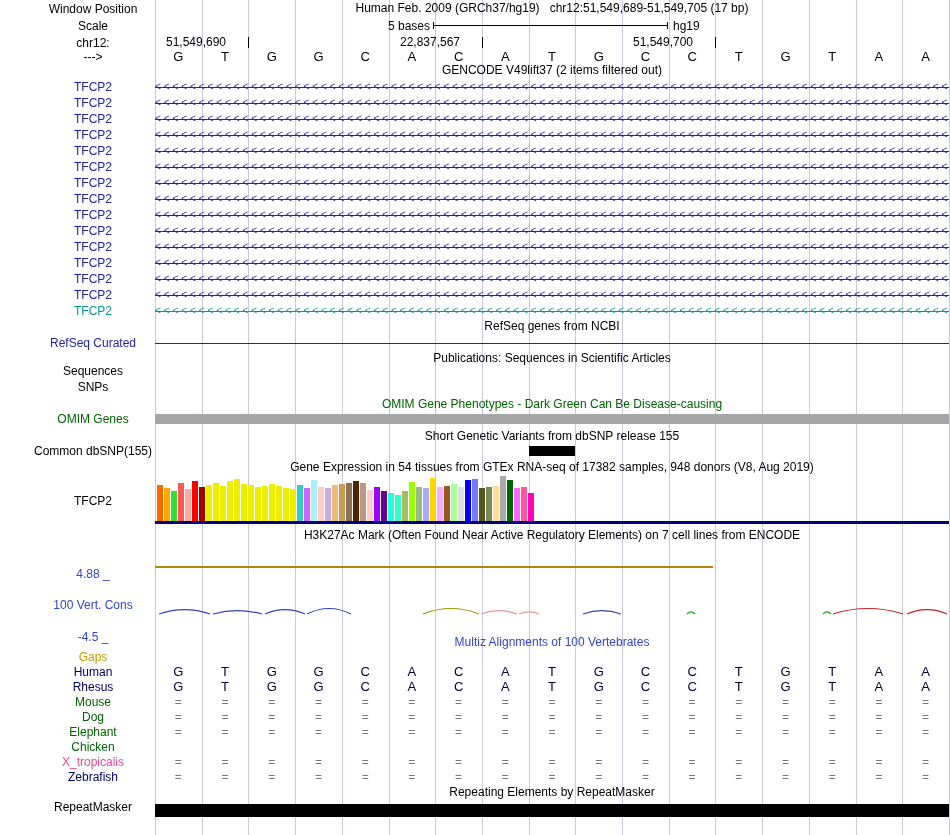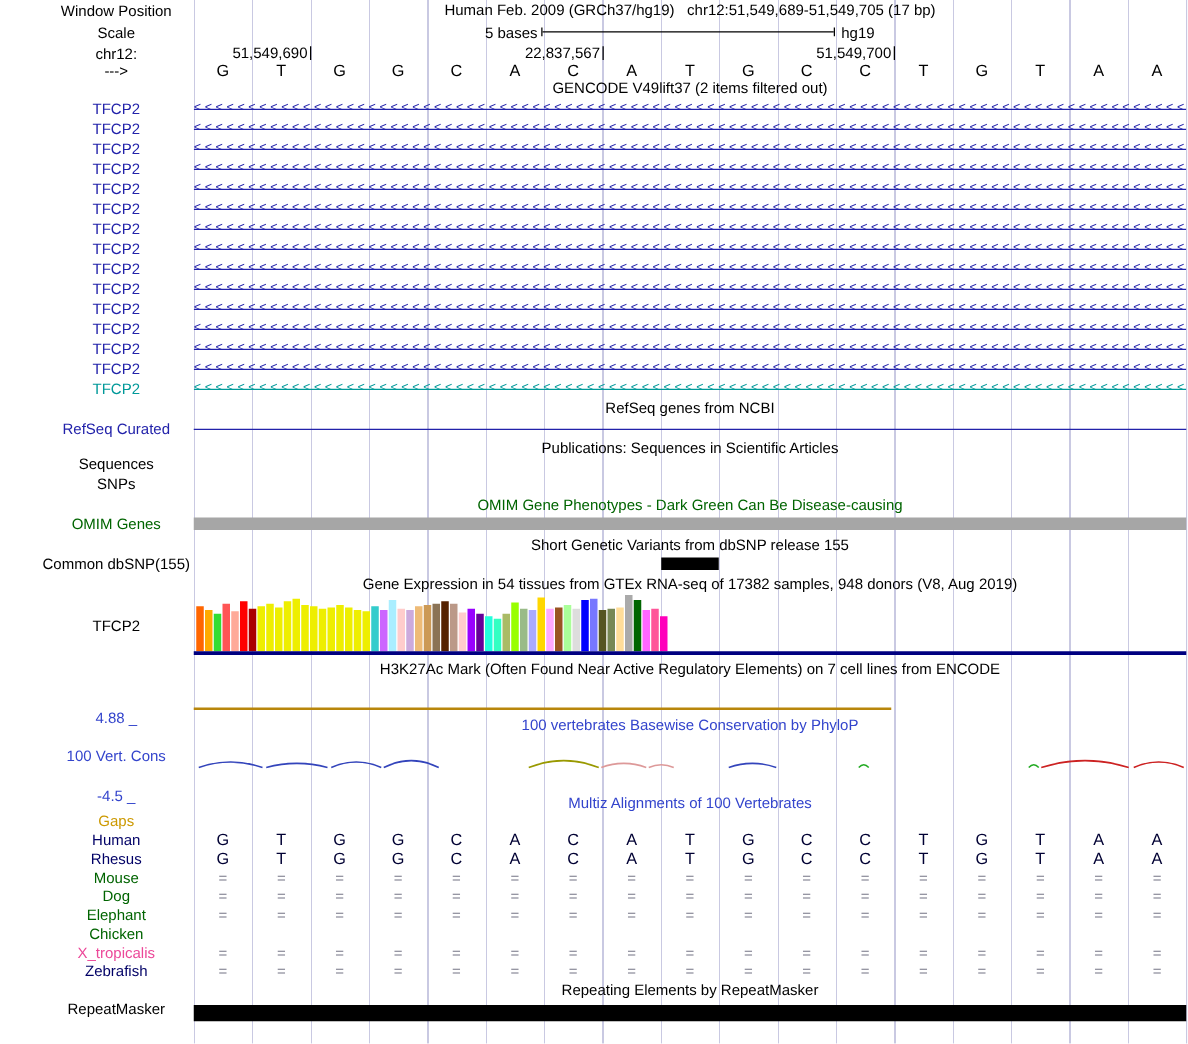--- a/index.html
+++ b/index.html
@@ -7,21 +7,21 @@
            font-family:"Liberation Sans", sans-serif;font-size:12px;color:#000;}
   .grid{position:absolute;left:155px;top:0;width:795px;height:835px;
         background:repeating-linear-gradient(to right, var(--grid) 0, var(--grid) 1px, transparent 1px, transparent 46.706px);}
   .row{position:absolute;left:0;width:950px;height:14px;line-height:14px;}
   .lbl{position:absolute;left:0;width:150px;text-align:center;white-space:nowrap;line-height:14px;margin-left:18px;}
   .title{position:absolute;left:155px;width:794px;text-align:center;line-height:13px;}
   .t-green{color:var(--omim-green);}
   .t-blue{color:var(--title-blue);}
   .c-gene{color:var(--gene-blue);}
   .c-green{color:var(--omim-green);}
-  .pos-num{position:absolute;width:100px;text-align:right;top:0;line-height:13px;}
+  .pos-num{position:absolute;width:100px;text-align:center;top:0;line-height:13px;}
   .pos-tick{position:absolute;top:1px;width:1px;height:11px;background:#000;}
   .base-cell{position:absolute;width:46.7px;text-align:center;font-size:13px;line-height:14px;top:0;}
   .tx-row{position:absolute;left:0;width:950px;height:14px;}
   .tx-content{position:absolute;left:155px;width:794px;height:14px;overflow:hidden;}
   .tx-line{position:absolute;top:7px;left:0;width:794px;height:1px;}
   .tx-arrows{position:absolute;top:0;left:0;white-space:nowrap;font-size:10px;letter-spacing:2.9px;line-height:14px;}
   .mz-row{position:absolute;left:0;width:950px;height:15px;line-height:14px;}
   .gtex-bar{position:absolute;width:6px;}
   .scalebar{position:absolute;left:278px;top:3px;width:233px;height:7px;border-left:1px solid #000;border-right:1px solid #000;}
   .scalebar-line{position:absolute;left:0;right:0;top:3px;height:1px;background:#000;}
@@ -277,21 +277,20 @@
         <div class="gtex-bar" style="left: 364px; top: 11px; height: 34px; background: rgb(255, 85, 153);"></div>
         <div class="gtex-bar" style="left: 371px; top: 17px; height: 28px; background: rgb(255, 0, 187);"></div>
       </div>
     <div style="position:absolute;left:155px;top:45px;width:794px;height:3px;background:var(--navy-baseline)"></div>
   </div>
 
   <div class="title" style="top:529px">H3K27Ac Mark (Often Found Near Active Regulatory Elements) on 7 cell lines from ENCODE</div>
   <div style="position:absolute;left:155px;top:566px;width:558px;height:2px;background:var(--h3k)"></div>
 
   <div class="lbl t-blue" style="top:567px">4.88 _</div>
-  <div class="title t-blue" style="top:574px">100 vertebrates Basewise Conservation by PhyloP</div>
   <div class="lbl t-blue" style="top:598px">100 Vert. Cons</div>
   <svg style="position:absolute;left:155px;top:596px" width="794" height="36">
       <path d="M 4 18 Q 29.5 9.2 55 18" stroke="#3344BB" fill="none" stroke-width="1.2"></path>
       <path d="M 58 18 Q 82.5 11.399999999999999 107 18" stroke="#3344BB" fill="none" stroke-width="1.2"></path>
       <path d="M 110 18 Q 130 9.2 150 18" stroke="#3344BB" fill="none" stroke-width="1.2"></path>
       <path d="M 152 18 Q 174 7 196 18" stroke="#3344BB" fill="none" stroke-width="1.2"></path>
       <path d="M 268 18 Q 296 7 324 18" stroke="#999900" fill="none" stroke-width="1.2"></path>
       <path d="M 326 18 Q 344 11.399999999999999 362 18" stroke="#DD9999" fill="none" stroke-width="1.2"></path>
       <path d="M 364 18 Q 374 13.6 384 18" stroke="#DD9999" fill="none" stroke-width="1.2"></path>
       <path d="M 428 18 Q 447 11.399999999999999 466 18" stroke="#3344BB" fill="none" stroke-width="1.2"></path>

